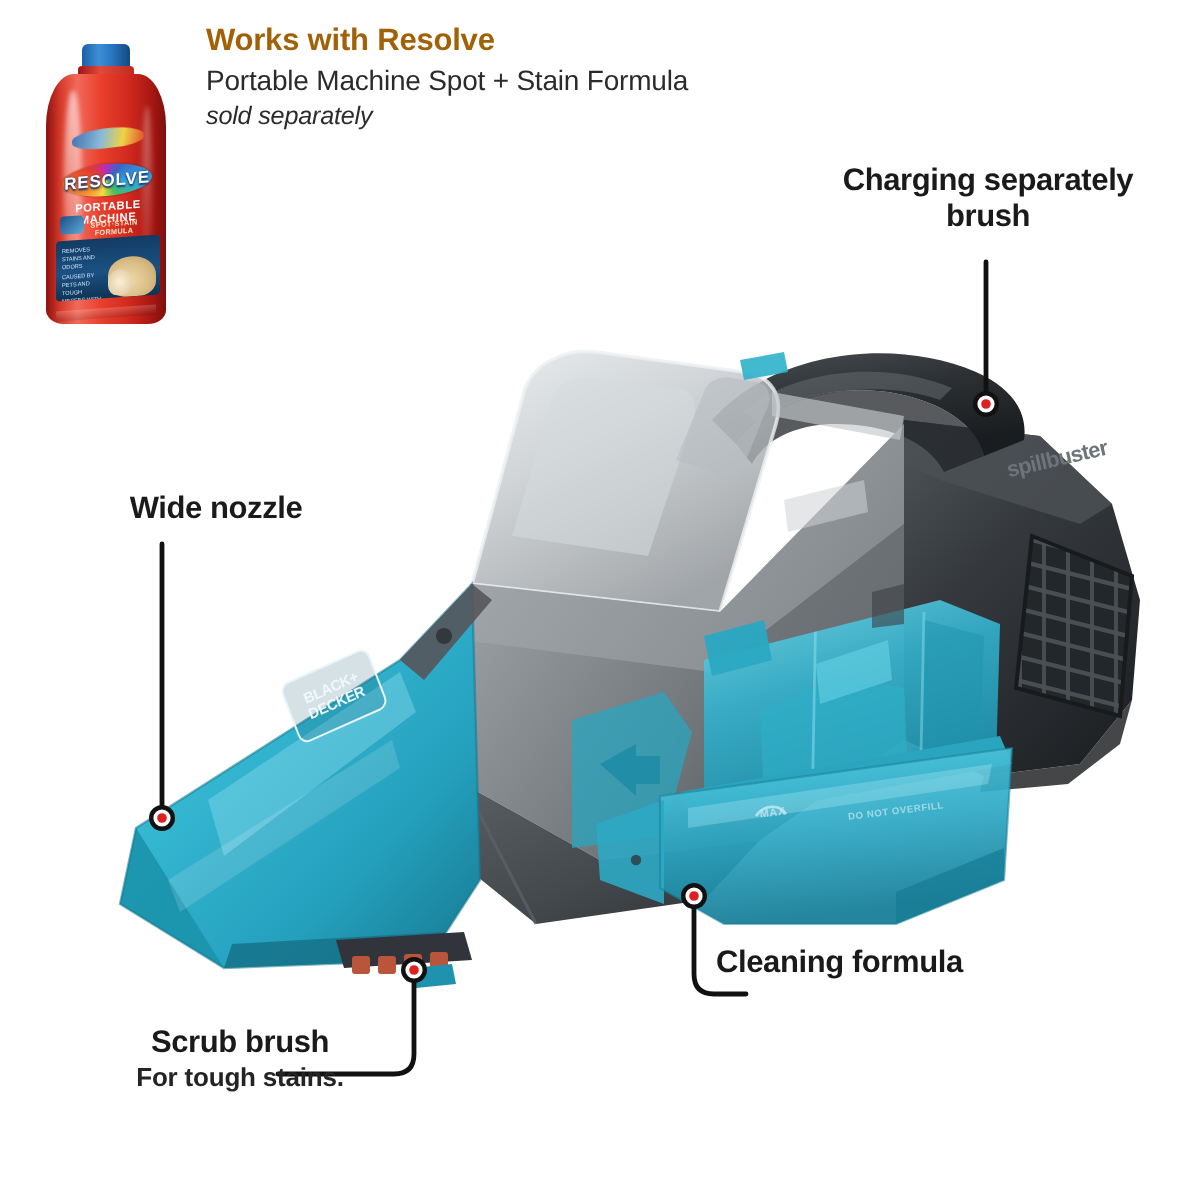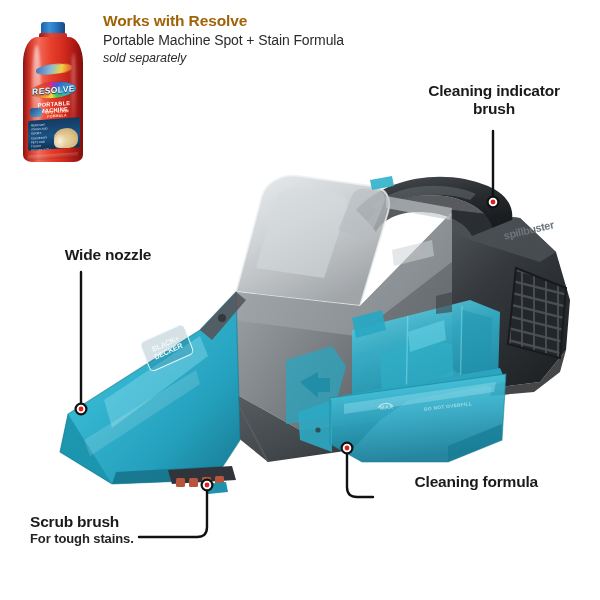--- a/index.html
+++ b/index.html
@@ -64,22 +64,22 @@
     background:radial-gradient(ellipse at 50% 50%,#fbf0d4,#ddc49a);border-radius:50% 50% 40% 40%;}
   .btl-bottom{position:absolute;left:5px;bottom:3px;width:50px;height:5px;
     background:linear-gradient(180deg,rgba(255,255,255,.18),rgba(0,0,0,.12));transform:skewY(-4deg);}
 
   
   .callout{position:absolute;color:#1a1a1a;}
   .callout .c-title{font-size:15.5px;font-weight:bold;line-height:1.15;letter-spacing:-0.2px;}
   .callout .c-sub{font-size:13px;font-weight:bold;line-height:1.25;letter-spacing:-0.1px;color:#242424;}
   .ca-charging{left:404px;top:82px;width:180px;text-align:center;}
   .ca-nozzle{left:28px;top:246px;width:160px;text-align:center;}
-  .ca-brush{left:30px;top:513px;width:180px;text-align:left;}
-  .ca-dispenser{left:358px;top:473px;width:180px;text-align:right;}
+  .ca-brush{left:30px;top:513px;width:180px;text-align:center;}
+  .ca-dispenser{left:358px;top:473px;width:180px;text-align:left;}
 
   
   svg.leaders{position:absolute;inset:0;width:600px;height:600px;pointer-events:none;}
 
   
   .product{position:absolute;left:0;top:0;width:600px;height:600px;}
   svg.product-svg{position:absolute;left:0;top:0;width:600px;height:600px;}
 
   .bd-logo{
     position:absolute;left:143px;top:332px;width:46px;height:30px;
@@ -317,21 +317,21 @@
 
       <circle cx="207" cy="485" r="5.4" fill="#ffffff" stroke="#111111" stroke-width="2.2"></circle>
       <circle cx="207" cy="485" r="2.4" fill="#e02020"></circle>
 
       <circle cx="347" cy="448" r="5.4" fill="#ffffff" stroke="#111111" stroke-width="2.2"></circle>
       <circle cx="347" cy="448" r="2.4" fill="#e02020"></circle>
     </g>
   </svg>
 
   <div class="callout ca-charging">
-    <div class="c-title">Cleaning indicator</div>
+    <div class="c-title">Charging separately</div>
     <div class="c-title">brush</div>
   </div>
 
   <div class="callout ca-nozzle">
     <div class="c-title">Wide nozzle</div>
   </div>
 
   <div class="callout ca-brush">
     <div class="c-title">Scrub brush</div>
     <div class="c-sub">For tough stains.</div>

